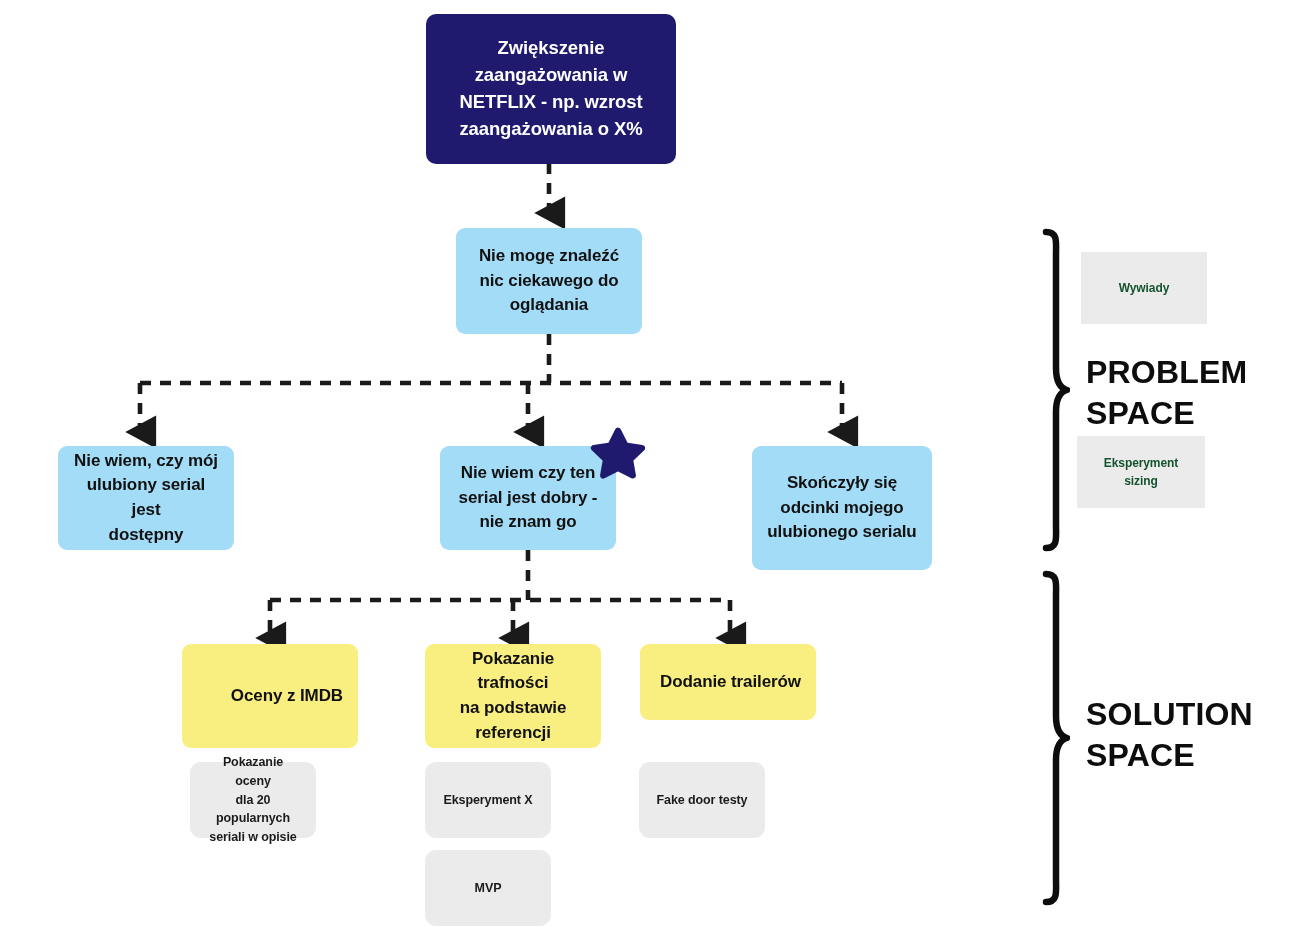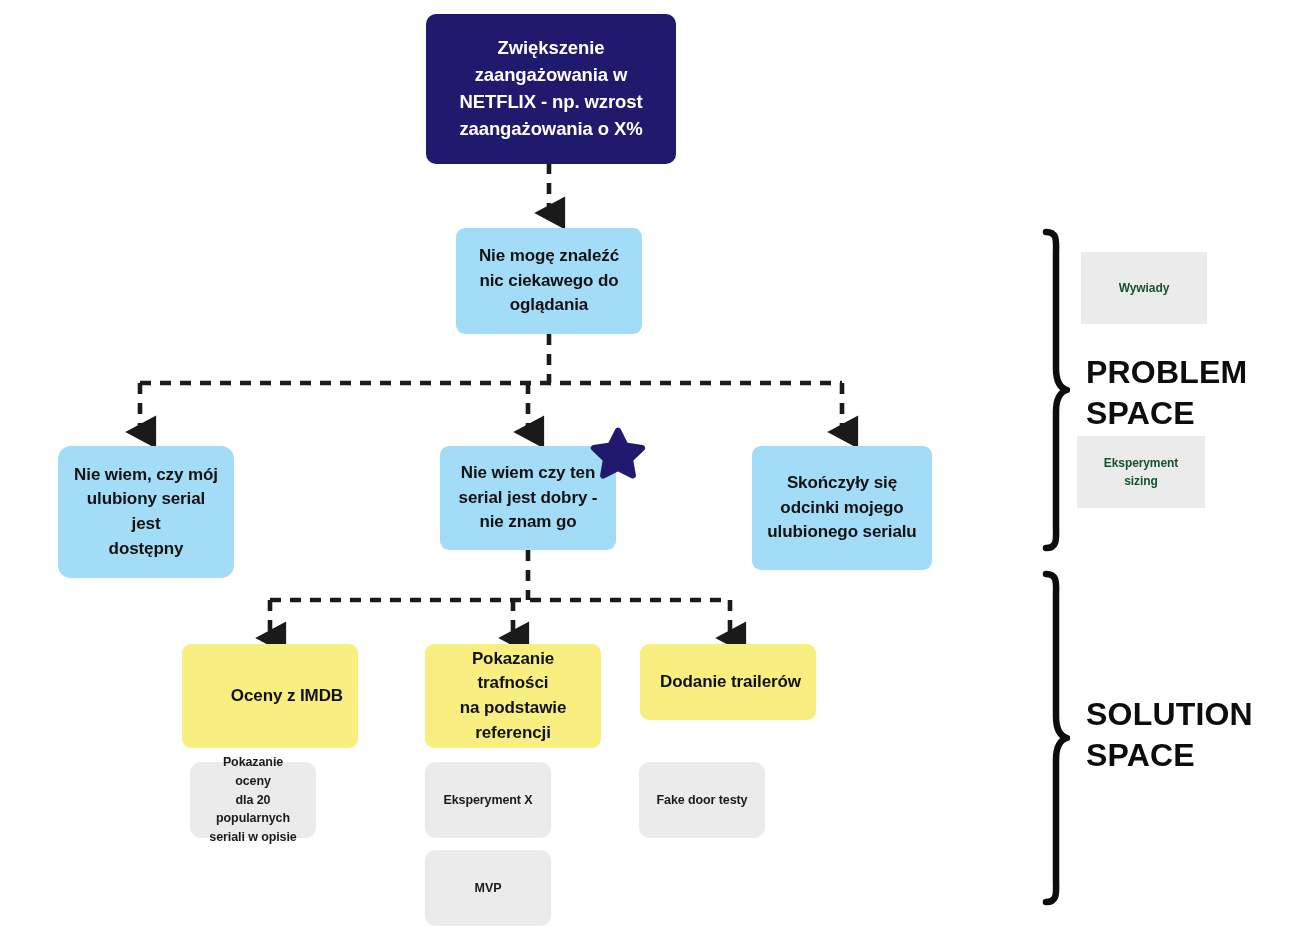--- a/index.html
+++ b/index.html
@@ -145,21 +145,21 @@
 NETFLIX - np. wzrost
 zaangażowania o X%</span>
   </div>
 
   <div class="node opportunity" style="left:456px; top:228px; width:186px; height:106px;">
     <span class="label">Nie mogę znaleźć
 nic ciekawego do
 oglądania</span>
   </div>
 
-  <div class="node opportunity" style="left:58px; top:446px; width:176px; height:132px;border-radius:13px;">
+  <div class="node opportunity" style="left:58px; top:446px; width:176px; height:104px;">
     <span class="label">Nie wiem, czy mój
 ulubiony serial jest
 dostępny</span>
   </div>
 
   <div class="node opportunity" style="left:440px; top:446px; width:176px; height:104px;">
     <span class="label">Nie wiem czy ten
 serial jest dobry -
 nie znam go</span>
   </div>

